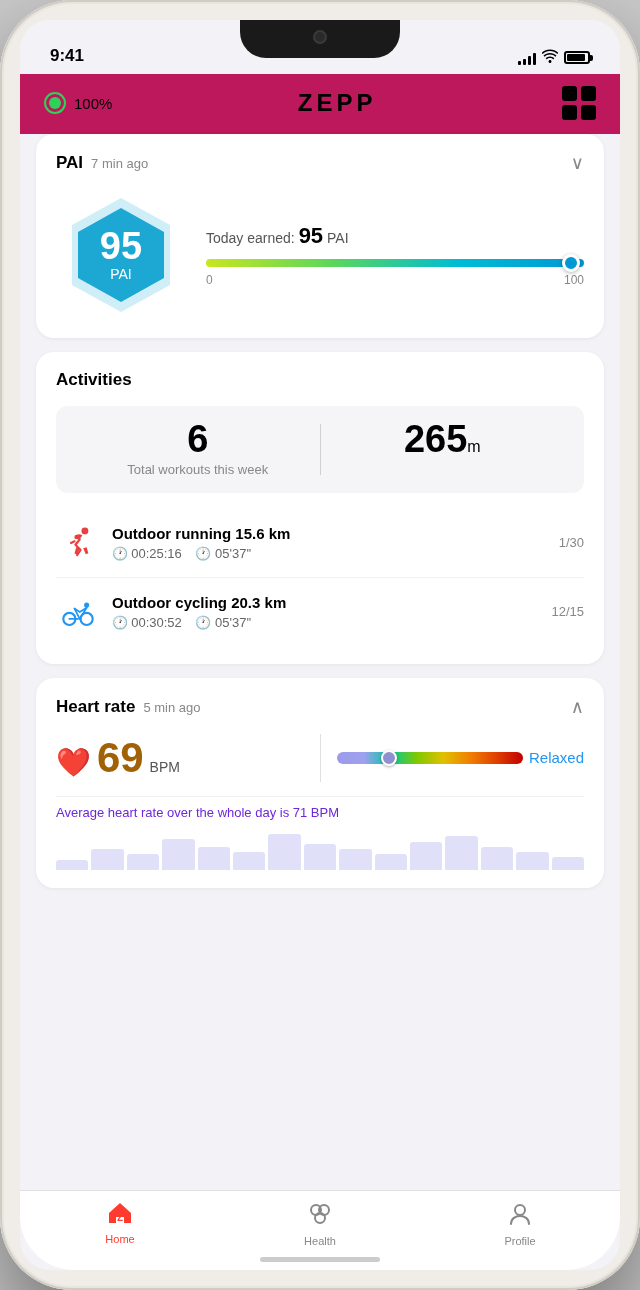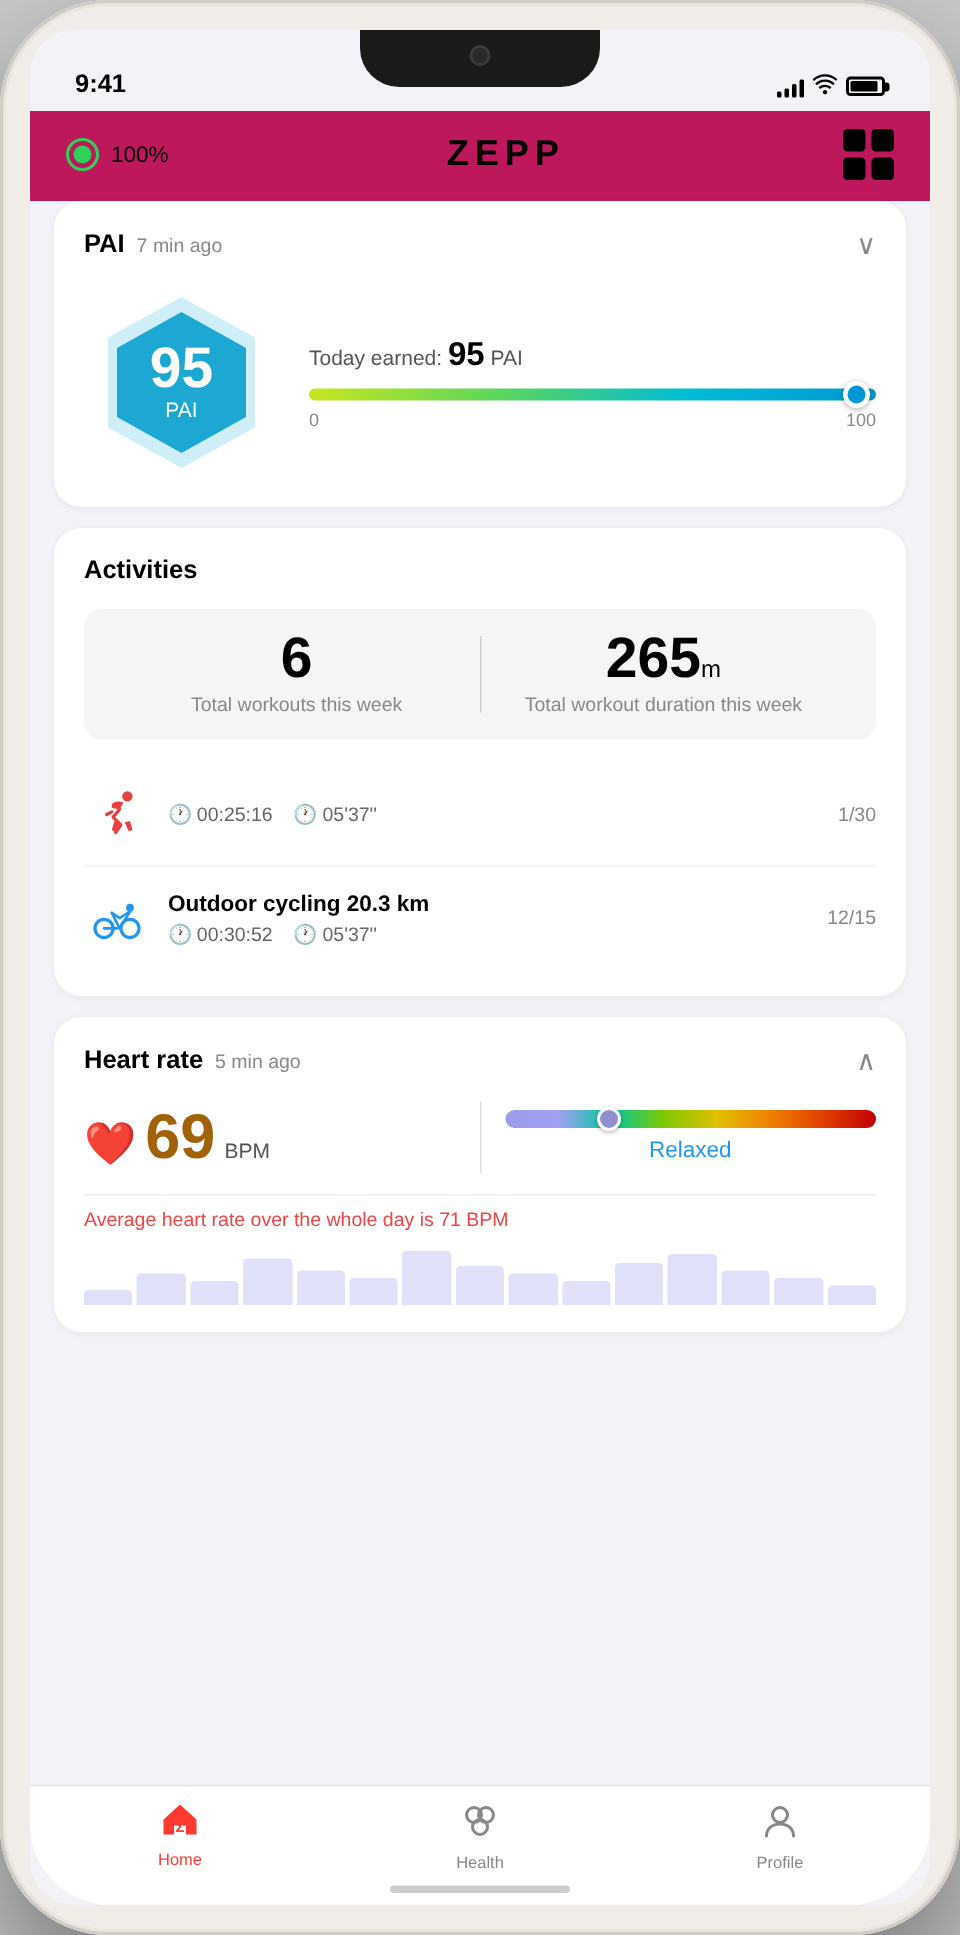--- a/index.html
+++ b/index.html
@@ -404,21 +404,20 @@
       color: #a16207;
     }
     .hr-unit {
       font-size: 14px;
       color: #555;
       font-weight: 500;
     }
     .hr-right {
       flex: 1;
       display: flex;
-      flex-direction: column;
       align-items: center;
       gap: 6px;
       text-align: right;
     }
     .hr-gauge {
       width: 100%;
       height: 12px;
       border-radius: 6px;
       background: linear-gradient(to right, #9b9bea, #a0a0f0, #00c8a0, #80c800, #e0c000, #f08000, #e04000, #c00000);
       position: relative;
@@ -435,21 +434,21 @@
       border: 2px solid #fff;
       box-shadow: 0 1px 3px rgba(0,0,0,0.3);
     }
     .hr-status {
       font-size: 15px;
       color: #2196F3;
       font-weight: 500;
     }
     .hr-avg-text {
       font-size: 13px;
-      color: #ef4444;
+      color: #6d28d9;
       padding-top: 8px;
       border-top: 1px solid #f0f0f0;
     }
     
     .chart-area {
       height: 40px;
       display: flex;
       align-items: flex-end;
       gap: 3px;
       margin-top: 10px;
@@ -614,36 +613,36 @@
         <div class="activities-stats">
           <div class="stat-col">
             <div class="stat-number">6</div>
             <div class="stat-label">Total workouts this week</div>
           </div>
           <div class="stat-divider"></div>
           <div class="stat-col">
             <div class="stat-number">
               <span>265</span><span class="stat-unit">m</span>
             </div>
-            <div class="stat-label">Total workout duration this week</div>
           </div>
         </div>
 
         <div class="activity-item">
           <div class="activity-icon">
             <svg class="running-svg" viewBox="0 0 44 44" xmlns="http://www.w3.org/2000/svg">
               <circle cx="30" cy="8" r="4" fill="#e84040"></circle>
               <path d="M20 14l4 4-5 6 6 6-4 6" stroke="#e84040" stroke-width="2.5" fill="none" stroke-linecap="round" stroke-linejoin="round"></path>
               <path d="M18 14c2-2 6-3 9-1l-3 5-6-1z" fill="#e84040"></path>
               <path d="M24 28l-3 8-3-2 2-7" fill="#e84040"></path>
               <path d="M28 28l3 7 3-1-2-7" fill="#e84040"></path>
               <path d="M14 22l4-2" stroke="#e84040" stroke-width="2.5" stroke-linecap="round"></path>
             </svg>
           </div>
           <div class="activity-details">
+            <div class="activity-name">Outdoor running 15.6 km</div>
             <div class="activity-meta">
               <span>
                 <span style="font-size:13px">🕐</span>
                 <span>00:25:16</span>
               </span>
               <span>
                 <span style="font-size:13px">🕐</span>
                 <span>05'37''</span>
               </span>
             </div>

